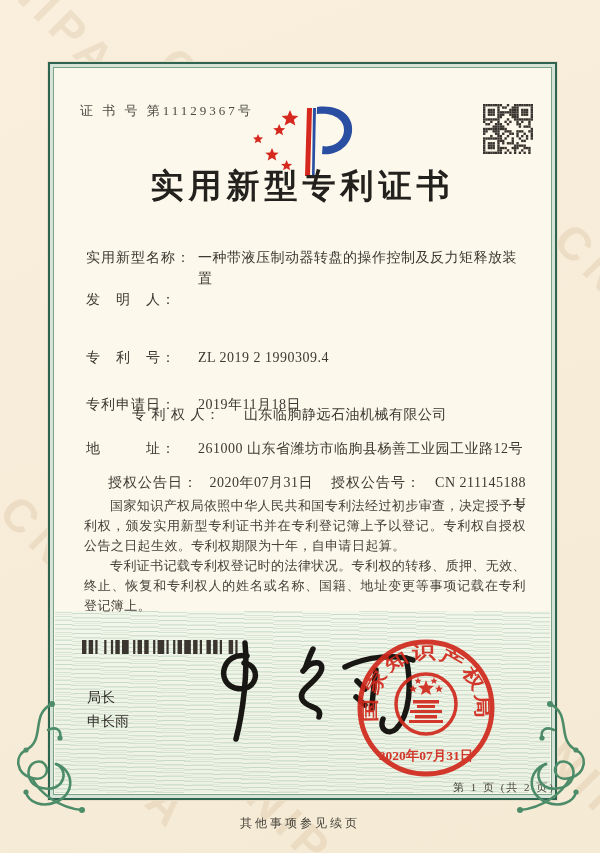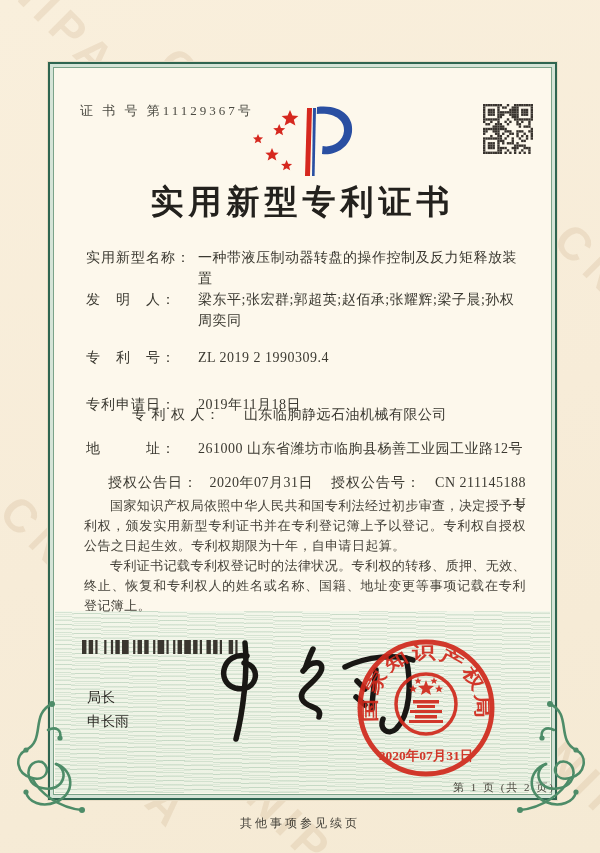--- a/index.html
+++ b/index.html
@@ -27,21 +27,21 @@
       repeating-linear-gradient(2deg, rgba(126,172,139,0.25) 0 1px, transparent 1px 4px),
       repeating-linear-gradient(-2deg, rgba(126,172,139,0.14) 0 1px, transparent 1px 5px),
       linear-gradient(#f3f6ea,#edf2e4);
   }
   .cert-no {
     position:absolute; left:30px; top:38px; font-size:13px; letter-spacing:3px; color:#4b4a42;
   }
   .logo { position:absolute; left:200px; top:38px; width:110px; height:76px; }
   .qr { position:absolute; right:22px; top:40px; width:50px; height:50px; }
   .title {
-    position:absolute; left:0; top:116px; width:100%; text-align:center;
+    position:absolute; left:0; top:100px; width:100%; text-align:center;
     font-size:33px; font-weight:bold; letter-spacing:5px; color:#23211d;
   }
   .fields { position:absolute; left:36px; top:183px; width:440px; font-size:14px; }
   .row { position:absolute; left:0; display:flex; width:440px; line-height:21px; }
   .row .lbl { flex:0 0 112px; letter-spacing:1px; white-space:pre; color:#3b3931; }
   .row .val { flex:1; letter-spacing:0.5px; color:#3b3931; }
   .paras {
     position:absolute; left:34px; top:432px; width:442px; font-size:13px;
     line-height:20px; text-align:justify; color:#45423a; letter-spacing:0.4px;
   }
@@ -331,22 +331,20 @@
 
     <div class="title">实用新型专利证书</div>
 
     <div class="fields">
       <div class="row" style="top:0px;">
         <span class="lbl">实用新型名称：</span>
         <span class="val">一种带液压制动器转盘的操作控制及反力矩释放装置</span>
       </div>
       <div class="row" style="top:42px;">
         <span class="lbl">发　明　人：</span>
-        <span class="val"><span>梁东平;张宏群;郭超英;赵佰承;张耀辉;梁子晨;孙权</span><br>
-        <span>周奕同</span></span>
       </div>
       <div class="row" style="top:100px;">
         <span class="lbl">专　利　号：</span>
         <span class="val">ZL 2019 2 1990309.4</span>
       </div>
       <div class="row" style="top:123px;margin-top:24px;">
         <span class="lbl">专利申请日：</span>
         <span class="val">2019年11月18日</span>
       </div>
       <div class="row" style="top:157px;margin-left:46px;">

